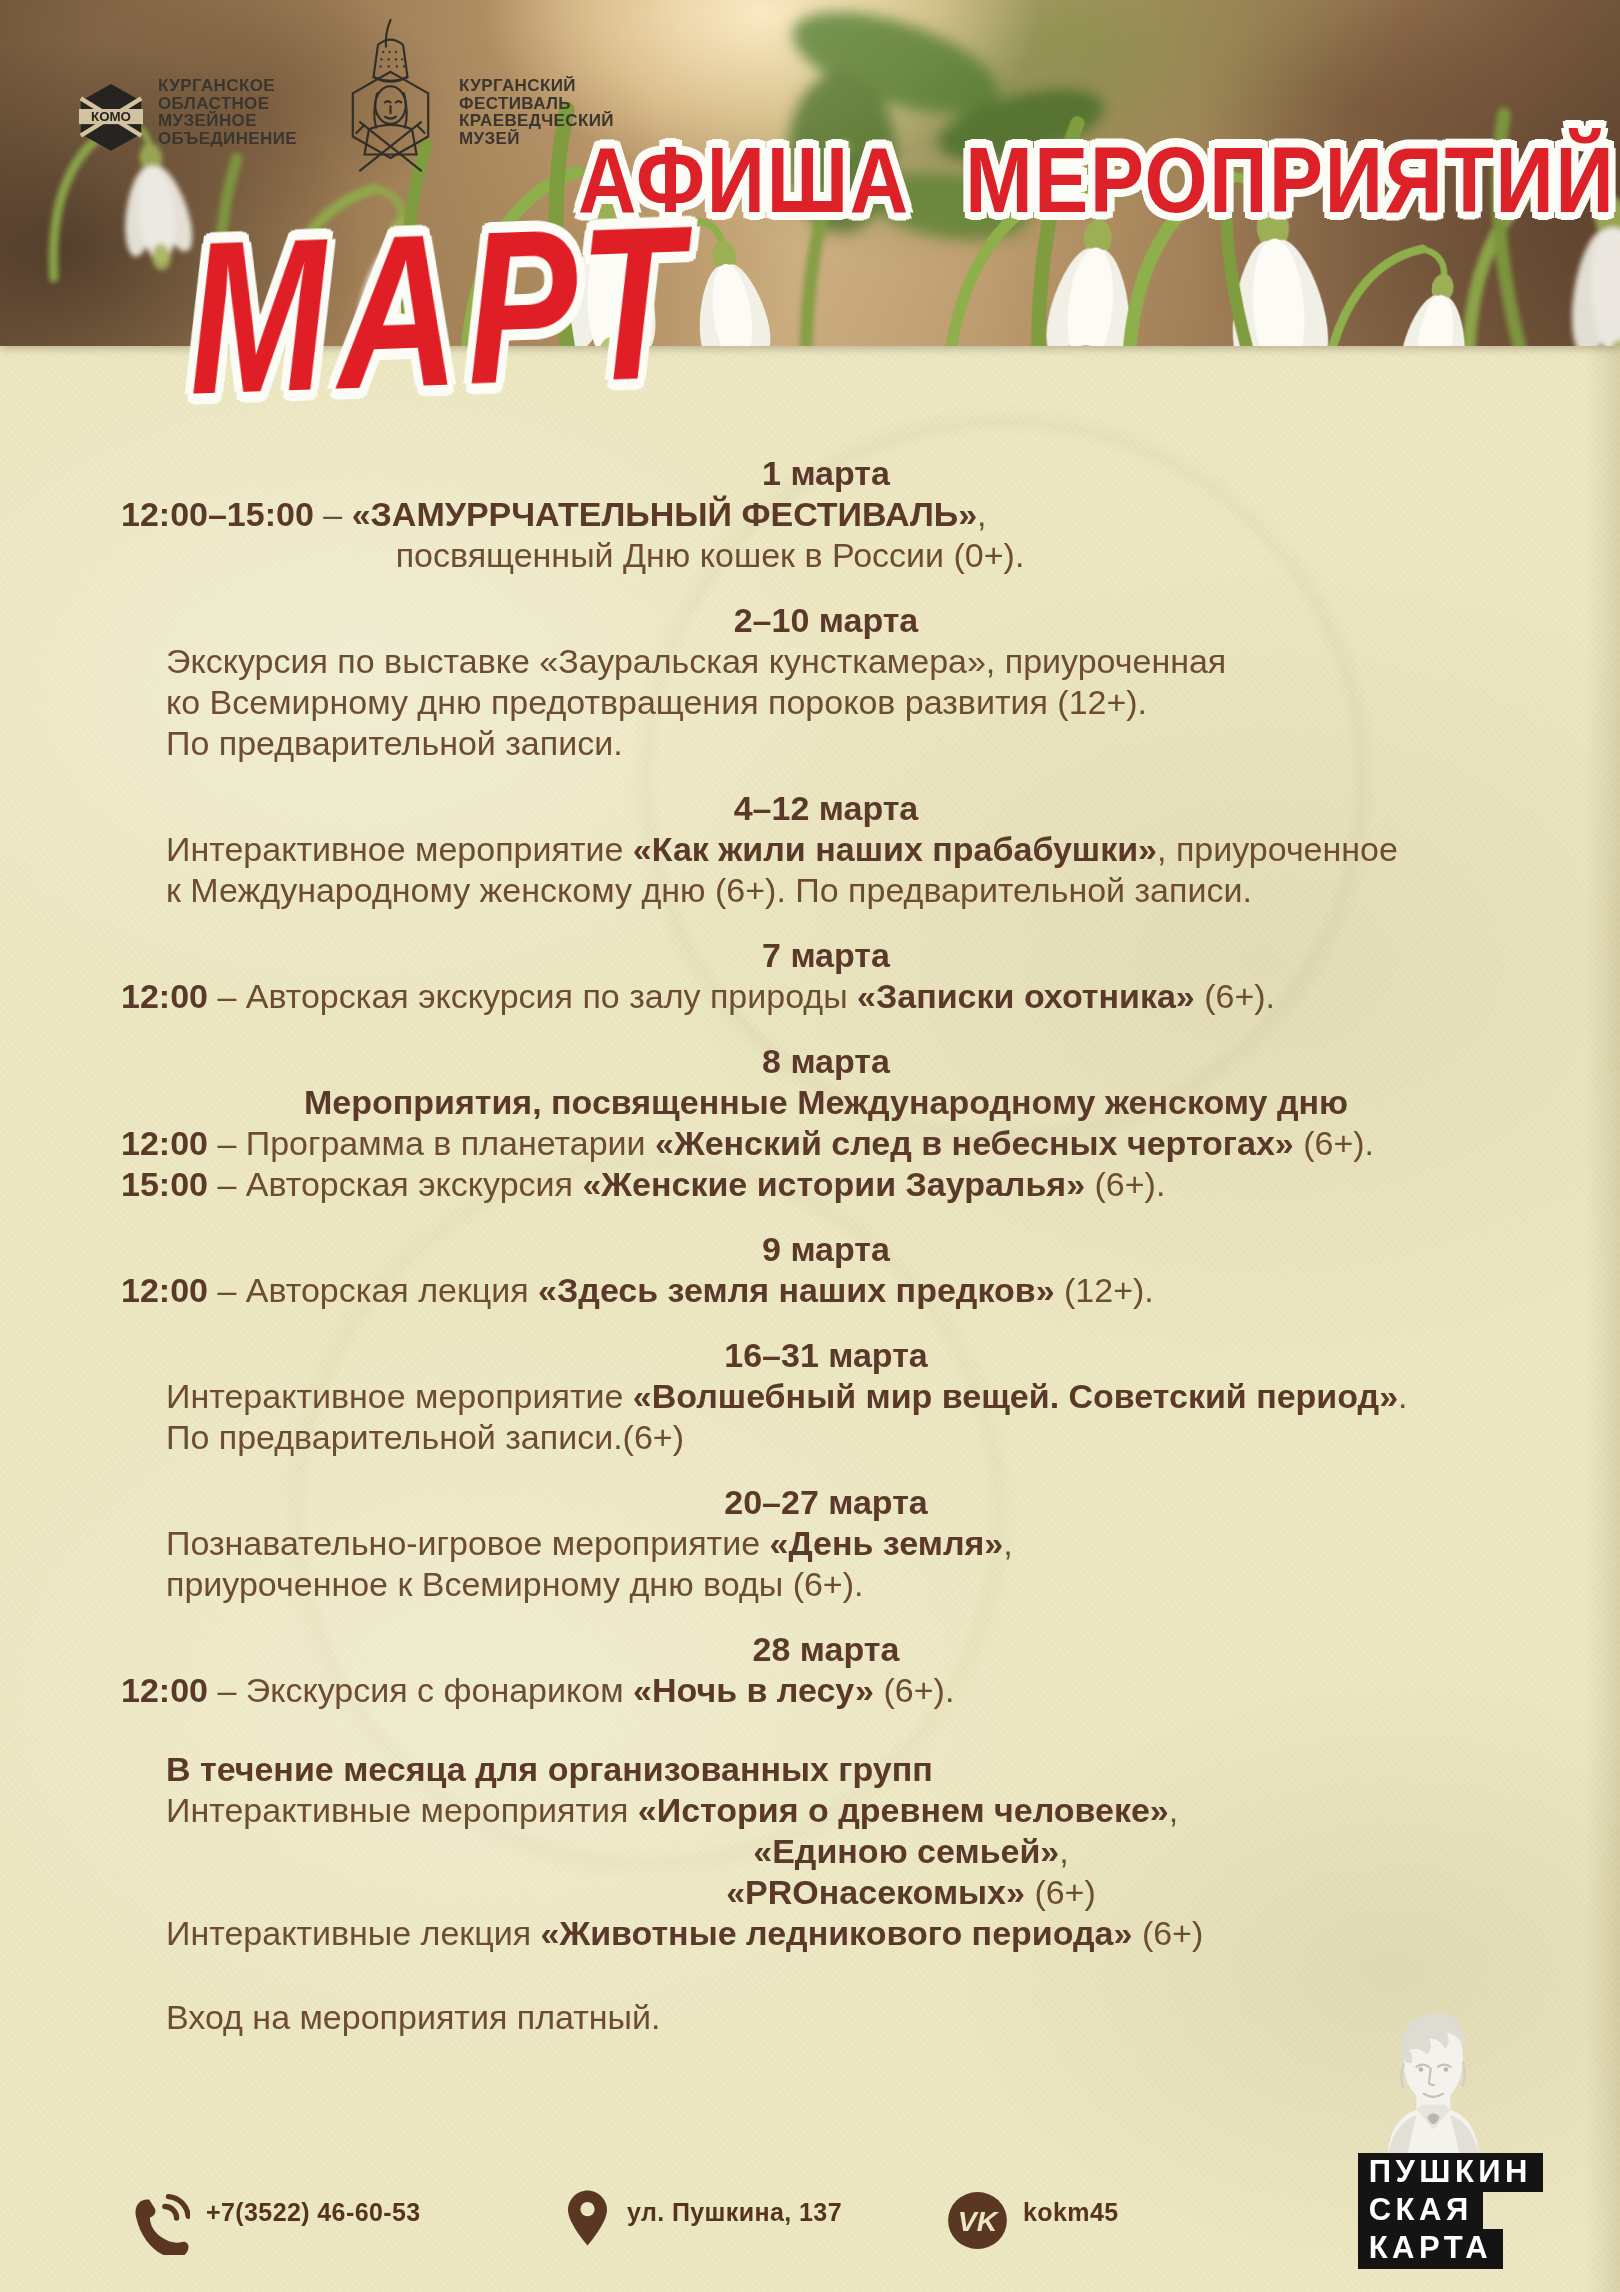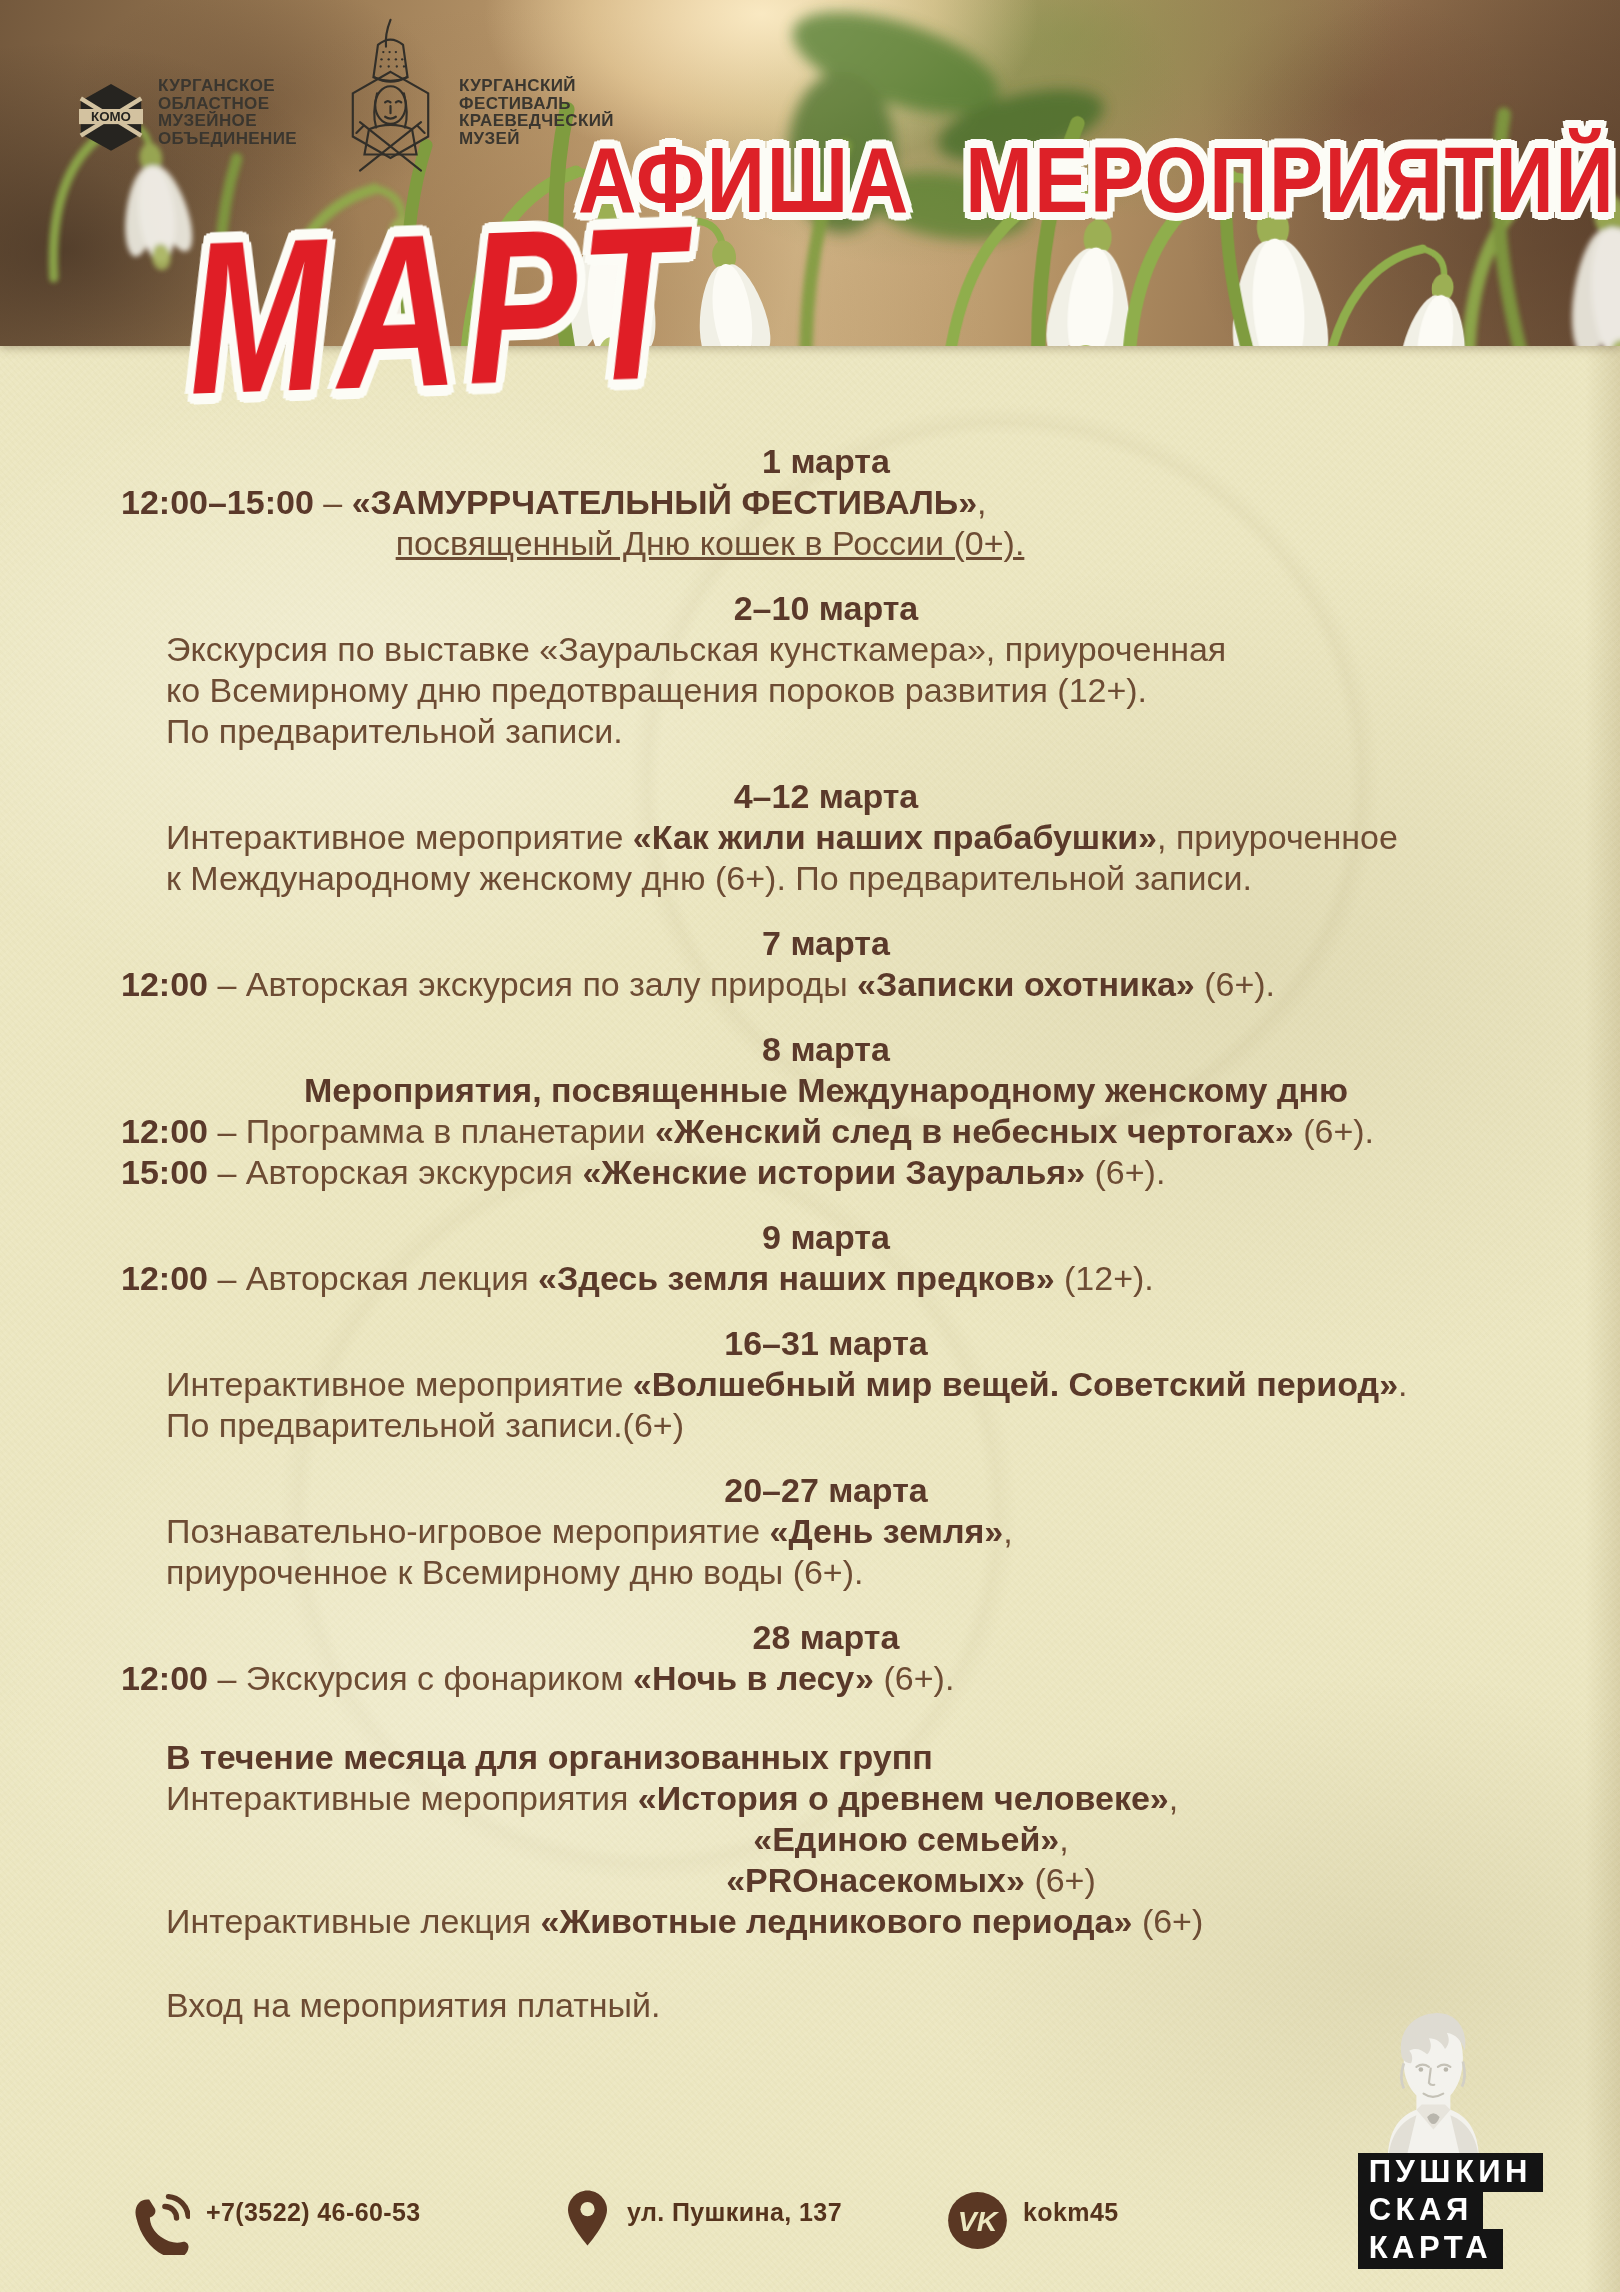--- a/index.html
+++ b/index.html
@@ -65,29 +65,29 @@
       9.9px 0 0 #fcfcf6,-9.9px 0 0 #fcfcf6,0 9.9px 0 #fcfcf6,0 -9.9px 0 #fcfcf6,
       7.2px 7.2px 0 #fcfcf6,-7.2px 7.2px 0 #fcfcf6,7.2px -7.2px 0 #fcfcf6,-7.2px -7.2px 0 #fcfcf6,
       4.5px 9px 0 #fcfcf6,-4.5px 9px 0 #fcfcf6,4.5px -9px 0 #fcfcf6,-4.5px -9px 0 #fcfcf6;
   }
   
   #schedule{
     position:absolute;left:0;top:441px;width:1620px;z-index:3;box-sizing:border-box;
     padding:0 134px 0 166px;color:#6d4c34;font-size:34px;line-height:41px;
   }
   #schedule .blk{margin-top:24px;}
-  #schedule .blk:first-child{margin-top:0;}
+  #schedule .blk:first-child{margin-top:12px;}
   #schedule .blk.loose{margin-top:38px;}
   #schedule .blk.entry{margin-top:43px;}
   .date{font-weight:700;color:#5a392a;text-align:center;white-space:nowrap;}
   .date.left{text-align:left;}
   .ln{white-space:nowrap;}
   .ln.t{margin-left:-45px;}
   .ln.c{text-align:center;}
-  .ln.cl{text-align:center;transform:translateX(-116px);text-decoration:underline;}
+  .ln.cl{text-align:center;transform:translateX(-116px);}
   .ln.cr{text-align:center;transform:translateX(85px);}
   #schedule b{font-weight:700;color:#5a392a;}
   
   .footer{position:absolute;left:0;top:2185px;width:1620px;height:81px;z-index:3;color:#55331d;}
   .f-text{position:absolute;font-size:25px;font-weight:600;letter-spacing:0.4px;white-space:nowrap;text-align:right;}
   .phone-text{left:206px;top:12.5px;}
   .addr-text{left:627px;top:12.5px;}
   .vk-text{left:1023px;top:12.5px;}
   .f-icon{position:absolute;}
   .phone-icon{left:129px;top:7.2px;}

